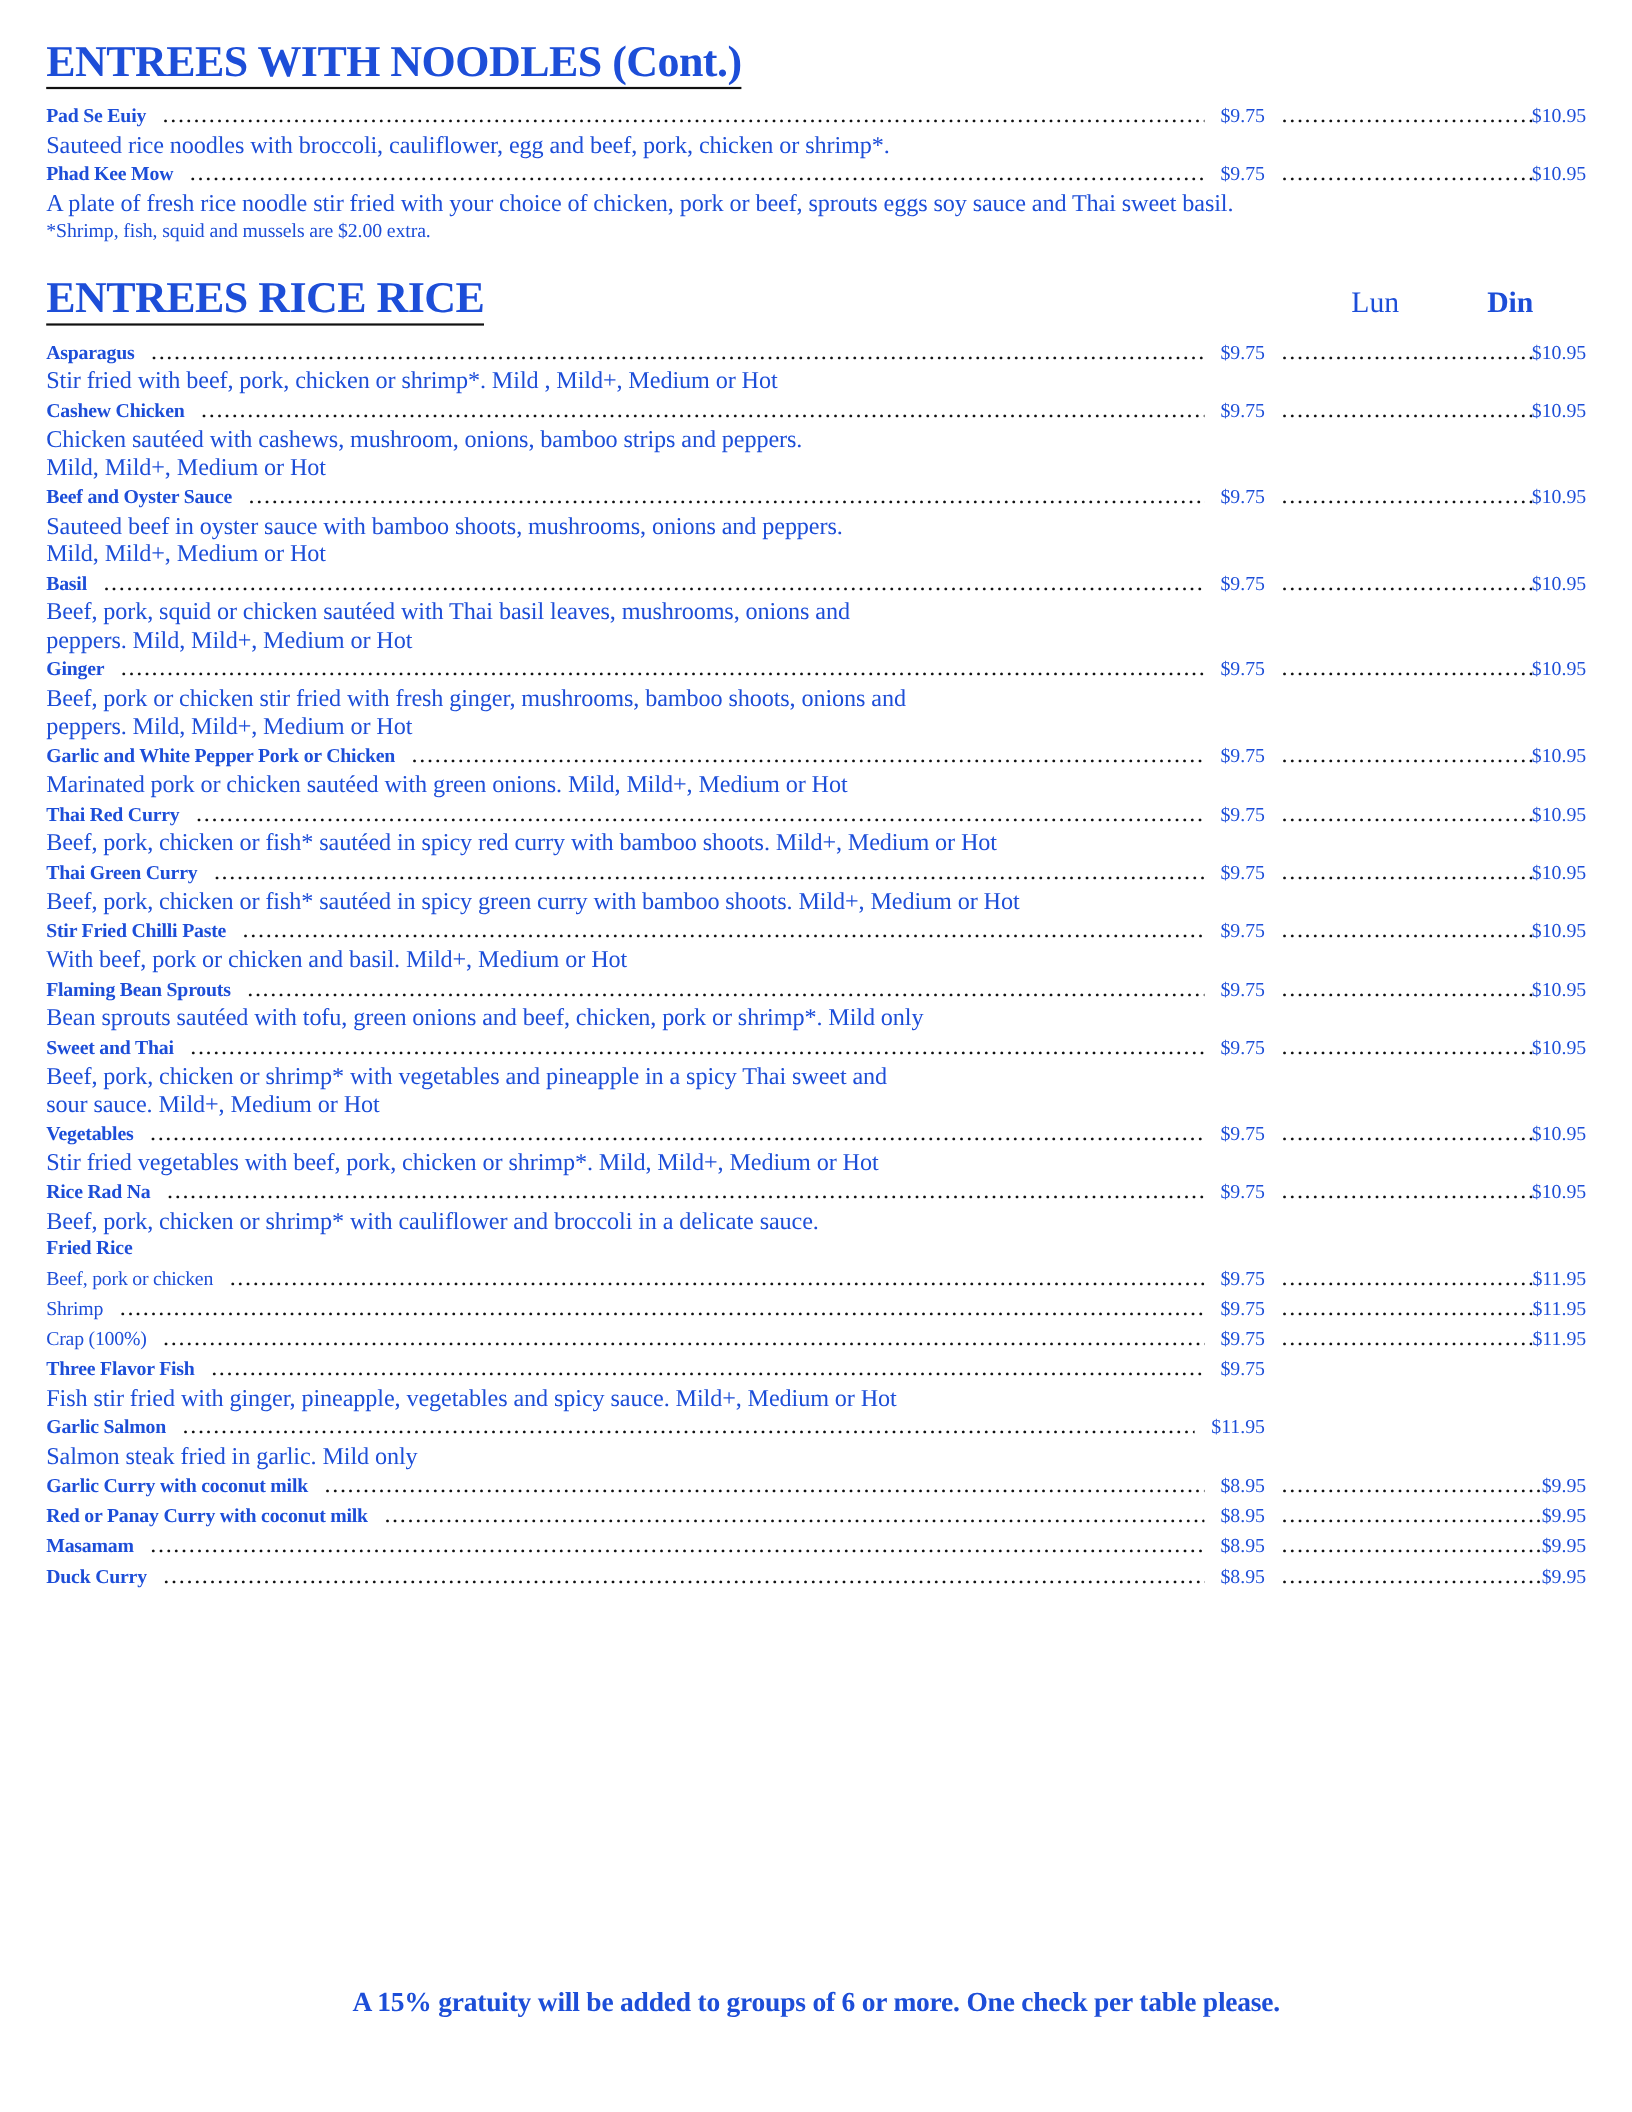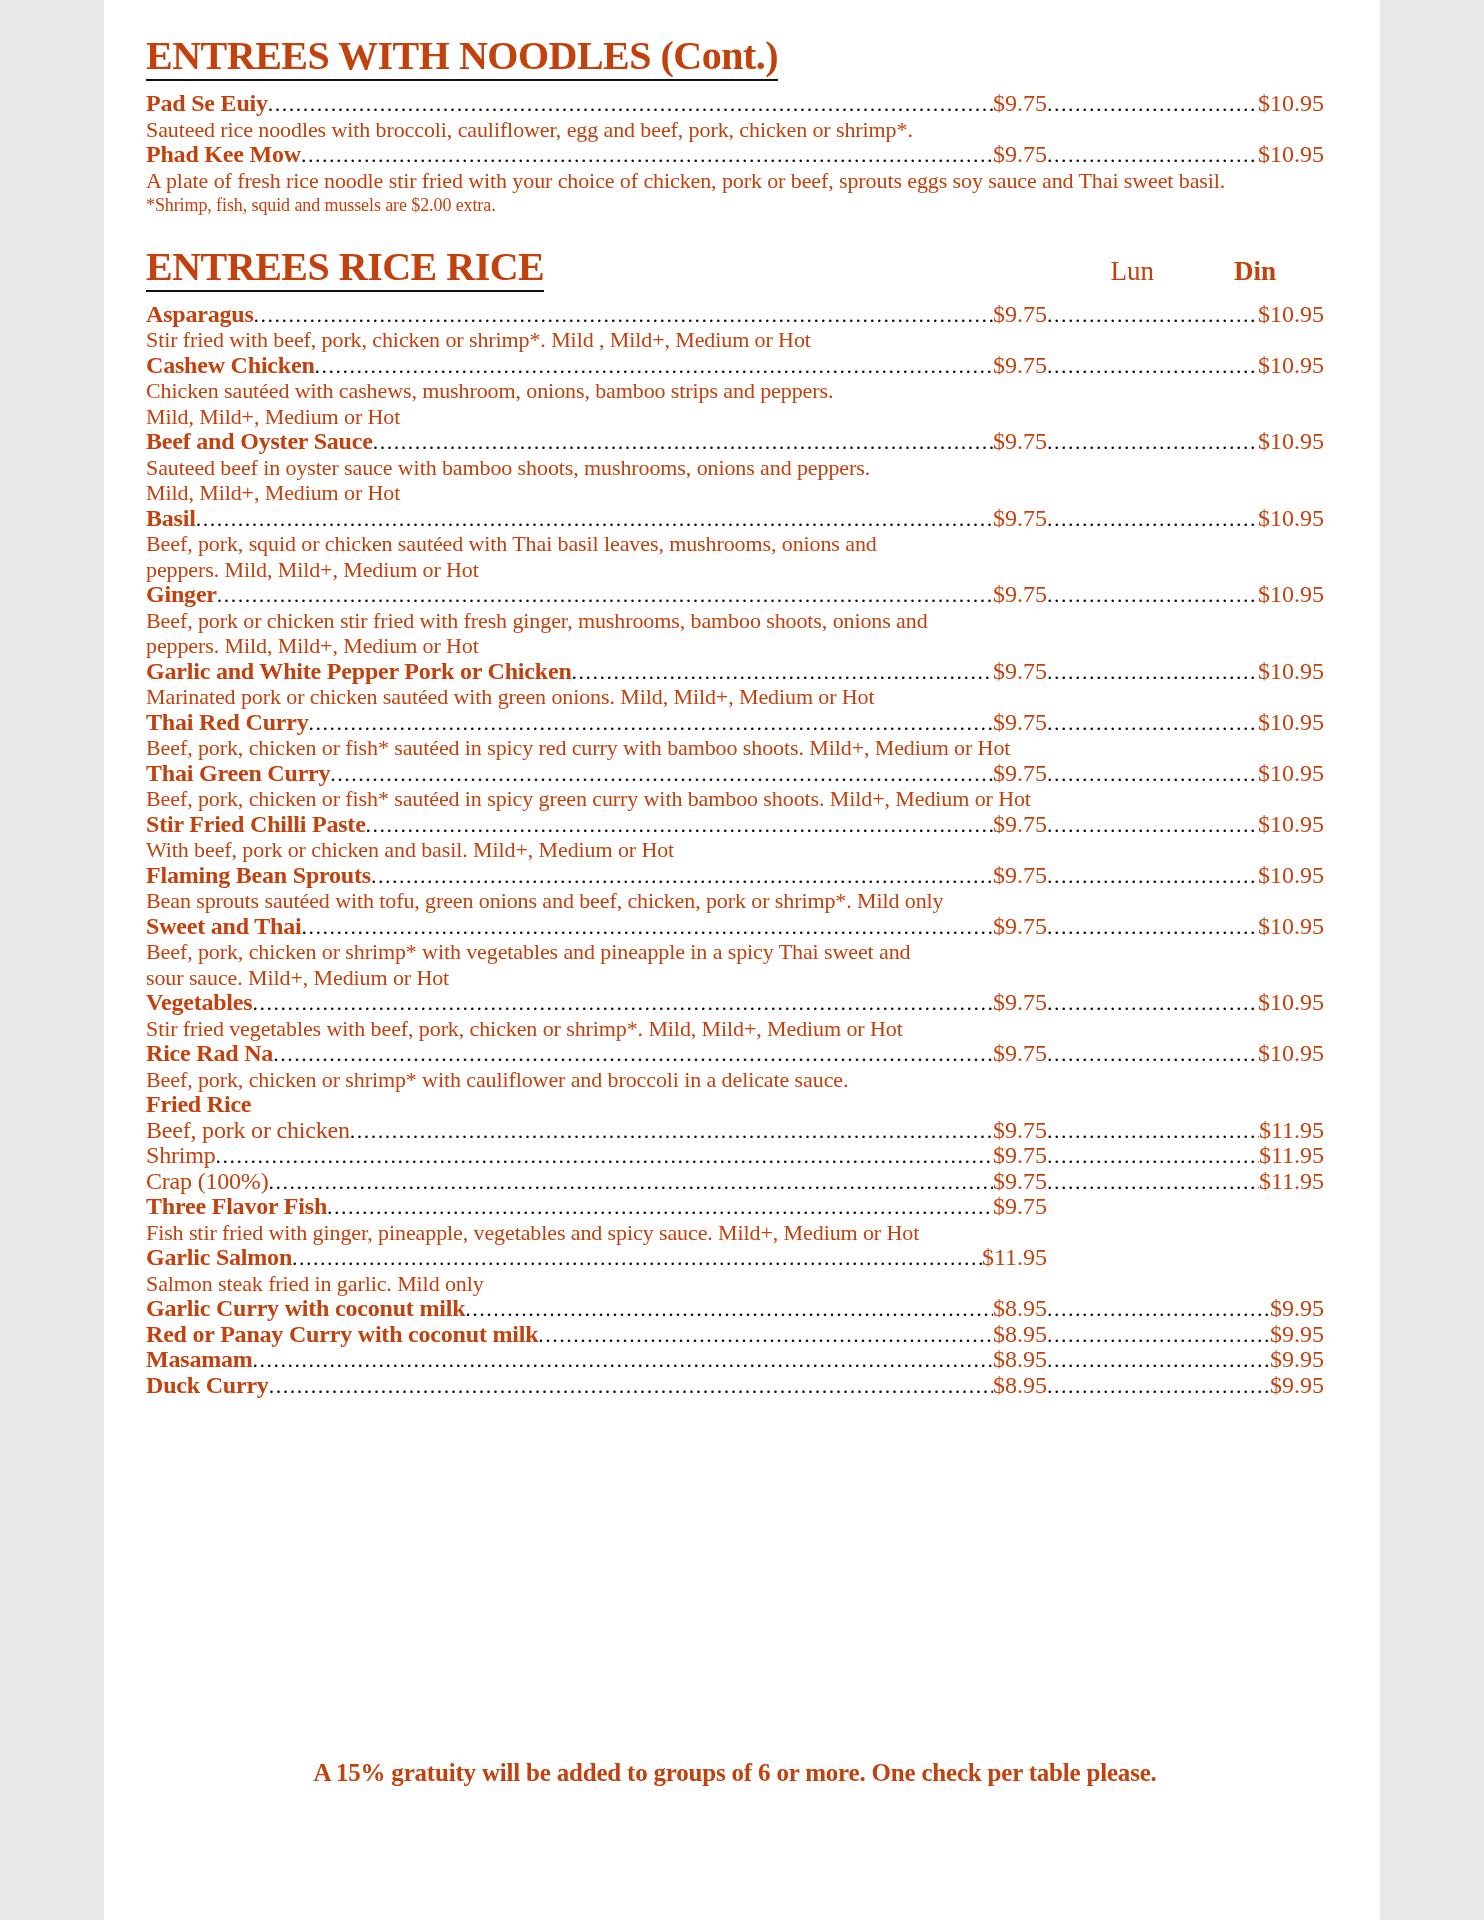--- a/index.html
+++ b/index.html
@@ -1,42 +1,42 @@
 <!DOCTYPE html>
 <html><head>
 <meta charset="utf-8">
 <style>
   html,body{margin:0;padding:0;background:#e8e8e8;}
   .page{
-    width:1276px;height:1920px;
+    width:1484px;height:1920px;
     margin:0 auto;
     background:#ffffff;
     box-sizing:border-box;
-    padding:34px 56px 0 42px;
+    padding:34px 42px 0 42px;
     font-family:"Liberation Serif","DejaVu Serif",serif;
-    color:#c2410c;
+    color:#1d4ed8;
     overflow:hidden;
   }
   .menu-section{margin:0 0 26px 0;}
   .section-header{display:flex;align-items:baseline;margin:0 0 10px 0;}
   .section-title{
     font-size:40px;line-height:44px;font-weight:bold;margin:0;
     letter-spacing:-0.5px;
     border-bottom:2px solid #111;
     display:inline-block;
     padding-bottom:1px;
     white-space:nowrap;
   }
   .hdr-spacer{flex:1;}
   .hdr-col{font-size:27px;line-height:30px;font-weight:normal;}
   .hdr-lun{margin-right:0;}
   .hdr-din{margin-left:80px;margin-right:48px;font-weight:bold;}
 
   .item-block{margin:0;}
-  .row{display:flex;align-items:baseline;font-size:24px;line-height:25.5px;}
+  .row{display:flex;align-items:baseline;font-size:18px;line-height:25.5px;gap:15px;}
   .item-name{font-weight:bold;white-space:nowrap;letter-spacing:-0.2px;}
   .item-name.plain{font-weight:normal;}
   .dots{flex:1;overflow:hidden;white-space:nowrap;min-width:0;}
   .dots::after{
     content:"...................................................................................................................................................................................................................................................................................................................";
     letter-spacing:1.5px;font-size:22px;color:#111;
   }
   .price{white-space:nowrap;font-weight:normal;}
   .din-wrap{display:flex;align-items:baseline;width:277px;flex:none;min-width:0;}
   .din-wrap .price{margin-left:0;}

